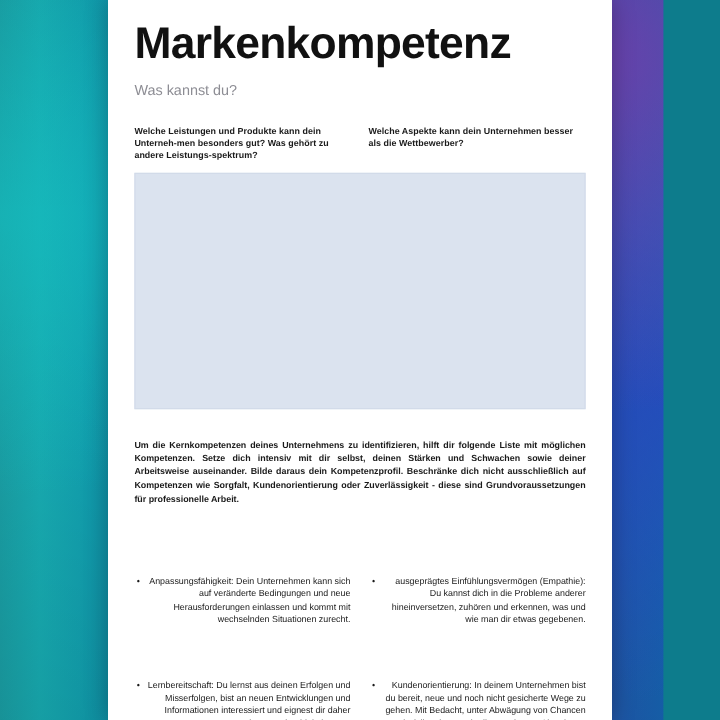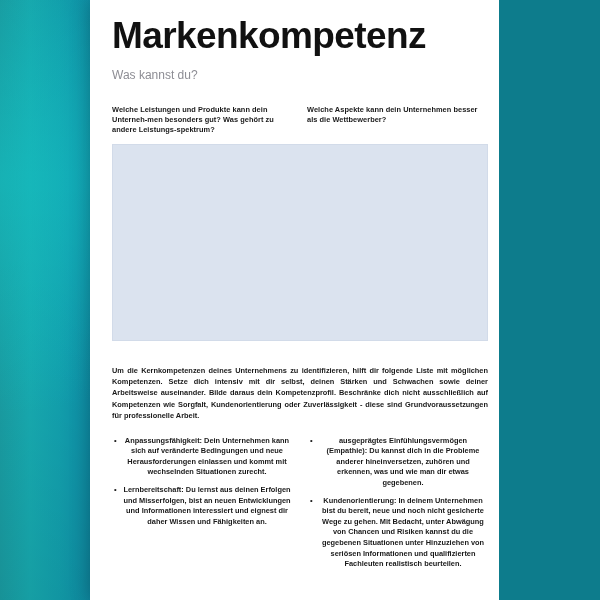--- a/index.html
+++ b/index.html
@@ -8,21 +8,21 @@
   }
   body {
     width: 600px;
     height: 600px;
     overflow: hidden;
     font-family: "Liberation Sans", sans-serif;
     background: #0d7c8c;
   }
   #stage {
     position: relative;
-    width: 499px;
+    width: 553px;
     height: 600px;
     overflow: hidden;
   }
   
   .bg {
     position: absolute;
     inset: 0;
     background:
       linear-gradient(90deg,
         #1aa2a8 0%,
@@ -120,22 +120,23 @@
     margin: 0;
     padding: 0 0 0 10px;
     list-style: none;
   }
   ul.bullets li {
     position: relative;
     font-size: 7.4px;
     line-height: 10.6px;
     color: #1a1a1a;
     margin-bottom: 7px;
-    text-align: center;
-    font-weight: bold;
+    text-align: right;
+    font-weight: normal;
+    margin-top: 44px;
   }
   ul.bullets li::before {
     content: "\2022";
     position: absolute;
     left: -8px;
     top: 0;
     color: #1a1a1a;
     font-size: 7.5px;
   }
 </style>

